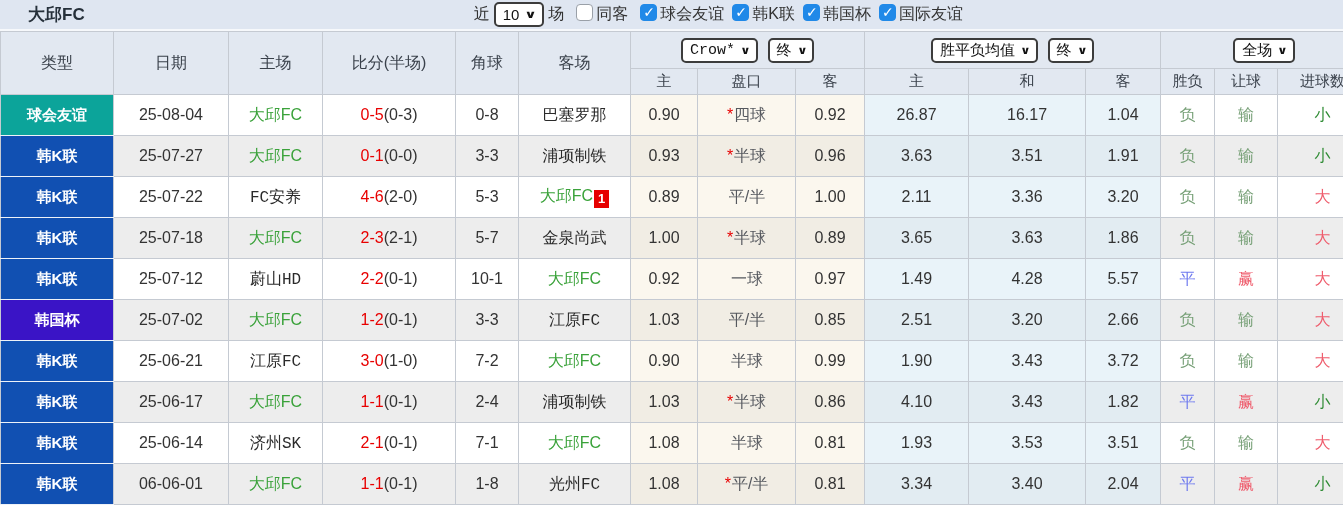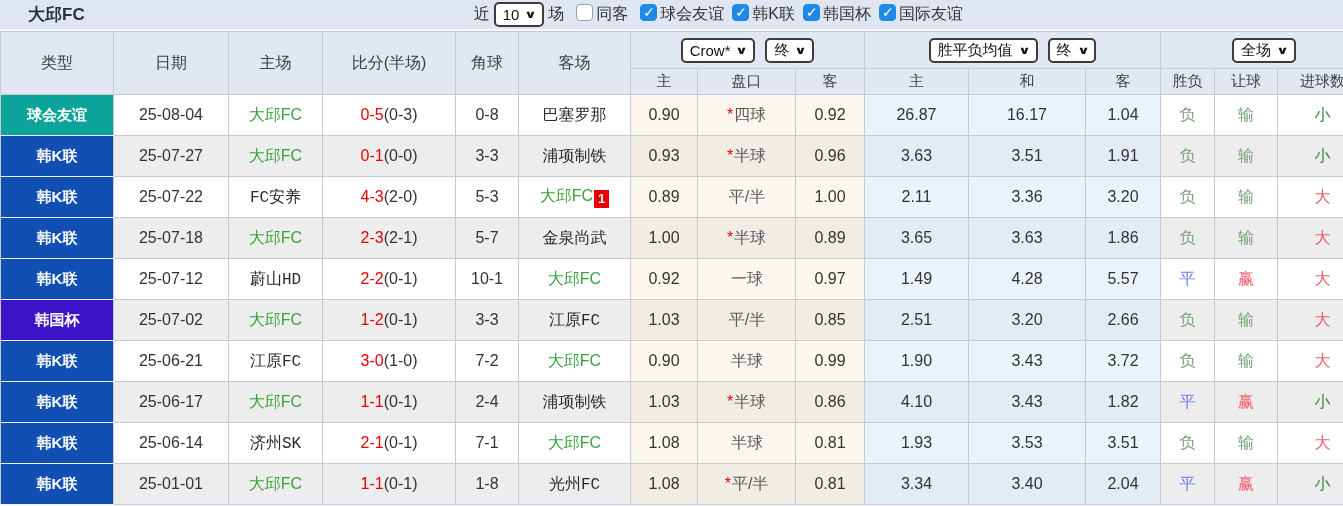--- a/index.html
+++ b/index.html
@@ -25,21 +25,21 @@
   .cb-group { display:flex; align-items:center; }
   .cb-item { display:flex; align-items:flex-start; }
 
   
   table { border-collapse:collapse; table-layout:fixed; width:1367px; }
   th,td { border:1px solid #c5cad2; text-align:center; overflow:hidden; white-space:nowrap; }
   thead th { background:#e2e8f1; color:#3a414b; font-weight:normal; font-size:16px; }
   tr.group-row th { height:37px; border-bottom:none; }
   tr.sub-row th { height:26px; font-size:15px; }
   thead th.span2 { height:63px; }
-  .grp { display:flex; align-items:center; justify-content:center; gap:10px; }
+  .grp { display:flex; align-items:center; justify-content:center; gap:10px;font-family:Liberation Mono, monospace; }
 
   tbody td { height:41px; font-size:16px; color:#333; }
   tr.odd  td { background:#ffffff; }
   tr.even td { background:#ededed; }
   tr.odd  td.c-odds { background:#fbf7ee; }
   tr.even td.c-odds { background:#f1ede4; }
   tr.odd  td.c-avg  { background:#e9f3f9; }
   tr.even td.c-avg  { background:#e2ecf2; }
 
   td.c-type { color:#fff; font-size:15px; font-weight:bold;
@@ -209,21 +209,21 @@
     <td class="c-avg">1.91</td>
     <td class="r-lose">负</td>
     <td class="r-lose">输</td>
     <td class="g-small">小</td>
   </tr>
       <tr class="odd">
     <td class="c-type kleague">韩K联</td>
     <td>25-07-22</td>
     <td><span class="other">FC安养</span></td>
     <td>
-      <span class="score-main">4-3</span><span class="score-half">(2-0)</span>
+      <span class="score-main">4-6</span><span class="score-half">(2-0)</span>
     </td>
     <td>5-3</td>
     <td><span class="self">大邱FC</span><span class="badge">1</span></td>
     <td class="c-odds">0.89</td>
     <td class="c-odds"><span class="star"></span><span class="pan">平/半</span></td>
     <td class="c-odds">1.00</td>
     <td class="c-avg">2.11</td>
     <td class="c-avg">3.36</td>
     <td class="c-avg">3.20</td>
     <td class="r-lose">负</td>
@@ -339,21 +339,21 @@
     <td class="c-odds">0.81</td>
     <td class="c-avg">1.93</td>
     <td class="c-avg">3.53</td>
     <td class="c-avg">3.51</td>
     <td class="r-lose">负</td>
     <td class="r-lose">输</td>
     <td class="g-big">大</td>
   </tr>
       <tr class="even">
     <td class="c-type kleague">韩K联</td>
-    <td>25-01-01</td>
+    <td>06-06-01</td>
     <td><span class="self">大邱FC</span></td>
     <td>
       <span class="score-main">1-1</span><span class="score-half">(0-1)</span>
     </td>
     <td>1-8</td>
     <td><span class="other">光州FC</span></td>
     <td class="c-odds">1.08</td>
     <td class="c-odds"><span class="star">*</span><span class="pan">平/半</span></td>
     <td class="c-odds">0.81</td>
     <td class="c-avg">3.34</td>

